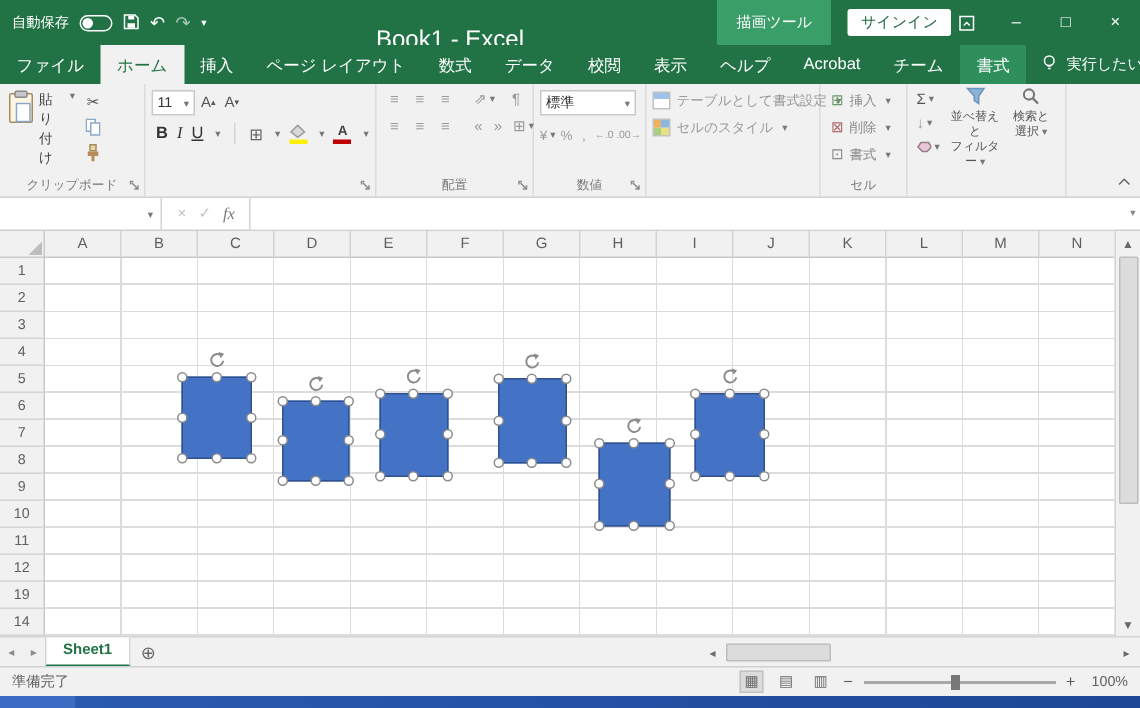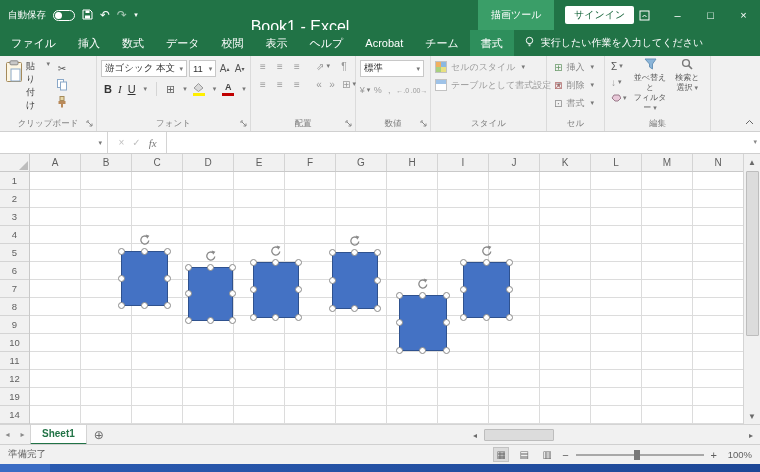--- a/index.html
+++ b/index.html
@@ -139,21 +139,23 @@
         </span>
       <span class="wbtn">–</span>
       <span class="wbtn">□</span>
       <span class="wbtn">×</span>
     </div>
   </div>
 
   <div class="tabrow">
     <div class="tab">ファイル</div>
     <div style="display:flex">
+        <div class="tab active">ホーム</div>
         <div class="tab">挿入</div>
+        <div class="tab">ページ レイアウト</div>
         <div class="tab">数式</div>
         <div class="tab">データ</div>
         <div class="tab">校閲</div>
         <div class="tab">表示</div>
         <div class="tab">ヘルプ</div>
         <div class="tab">Acrobat</div>
         <div class="tab">チーム</div>
       </div>
     <div class="tab ctx">書式</div>
     <div class="tellme">
@@ -199,24 +201,20 @@
           <span>クリップボード</span>
         </div>
       <span class="dlgbtn"><svg width="8" height="8" viewBox="0 0 8 8">
             <path d="M1 3V1h2M2 2l4 4M6 3.5V6H3.5" fill="none" stroke="#8a8a8a"></path>
           </svg></span>
     </div>
 
     <div class="rgroup" style="width:154px">
       <div class="rgc col" style="padding-top:4px">
         <div class="row" style="gap:2px">
-          <div class="combo" style="width:93px">
-              <span>游ゴシック 本文</span>
-              <span class="dd">▾</span>
-            </div>
           <div class="combo" style="width:29px">
               <span>11</span>
               <span class="dd">▾</span>
             </div>
           <span class="mini" style="min-width:12px">A<span style="font-size:6px;vertical-align:super">▴</span></span>
           <span class="mini" style="min-width:12px">A<span style="font-size:6px;vertical-align:super">▾</span></span>
         </div>
         <div class="row" style="gap:6px;margin-top:5px;padding-left:3px">
           <span class="bld">B</span>
           <span class="itl">I</span>
@@ -232,23 +230,20 @@
               <span class="swatch" style="background:#ffef00"></span>
             </span>
             <span class="dd">▾</span>
           <span class="swatchwrap">
               <span style="font-size:9px;font-weight:bold;color:#444;line-height:1">A</span>
               <span class="swatch" style="background:#c00000"></span>
             </span>
             <span class="dd">▾</span>
         </div>
       </div>
-      <div class="rlabel">
-          <span>フォント</span>
-        </div>
       <span class="dlgbtn"><svg width="8" height="8" viewBox="0 0 8 8">
             <path d="M1 3V1h2M2 2l4 4M6 3.5V6H3.5" fill="none" stroke="#8a8a8a"></path>
           </svg></span>
     </div>
 
     <div class="rgroup" style="width:105px">
       <div class="rgc col" style="padding-top:2px">
         <div class="row" style="gap:1px">
           <span class="mini gray" style="min-width:16px">≡</span>
           <span class="mini gray" style="min-width:16px">≡</span>
@@ -296,33 +291,30 @@
           <span>数値</span>
         </div>
       <span class="dlgbtn"><svg width="8" height="8" viewBox="0 0 8 8">
             <path d="M1 3V1h2M2 2l4 4M6 3.5V6H3.5" fill="none" stroke="#8a8a8a"></path>
           </svg></span>
     </div>
 
     <div class="rgroup" style="width:116px">
       <div class="rgc col" style="padding-top:2px">
         <div class="stylerow">
+            <span class="sicon tbl"></span>
+            <span>テーブルとして書式設定</span>
+            <span class="dd">▾</span>
+          </div>
+        <div class="stylerow">
             <span class="sicon cs"></span>
             <span>セルのスタイル</span>
             <span class="dd">▾</span>
           </div>
-        <div class="stylerow">
-            <span class="sicon tbl"></span>
-            <span>テーブルとして書式設定</span>
-            <span class="dd">▾</span>
-          </div>
-      </div>
-      <div class="rlabel">
-          <span>スタイル</span>
-        </div>
+      </div>
     </div>
 
     <div class="rgroup" style="width:58px">
       <div class="rgc col" style="padding-top:2px;padding-left:7px">
         <div class="cellrow">
             <span style="color:#6a9a6a;font-size:10px">⊞</span>
             <span>挿入</span>
             <span class="dd">▾</span>
           </div>
         <div class="cellrow">
@@ -365,23 +357,20 @@
         </div>
         <div class="editbig">
           <span><svg width="12" height="12" viewBox="0 0 12 12">
                 <circle cx="5" cy="5" r="3.4" fill="none" stroke="#777" stroke-width="1.4"></circle>
                 <path d="M7.6 7.6 11 11" stroke="#777" stroke-width="1.6"></path>
               </svg></span>
           <span>検索と</span>
           <span><span>選択</span><span class="dd">▾</span></span>
         </div>
       </div>
-      <div class="rlabel">
-          <span>編集</span>
-        </div>
     </div>
 
     <span class="collapse"><svg width="9" height="6" viewBox="0 0 9 6">
           <path d="M1 5 4.5 1.5 8 5" fill="none" stroke="#666"></path>
         </svg></span>
   </div>
 
   <div class="fbar">
     <div class="namebox">
         <span></span>

